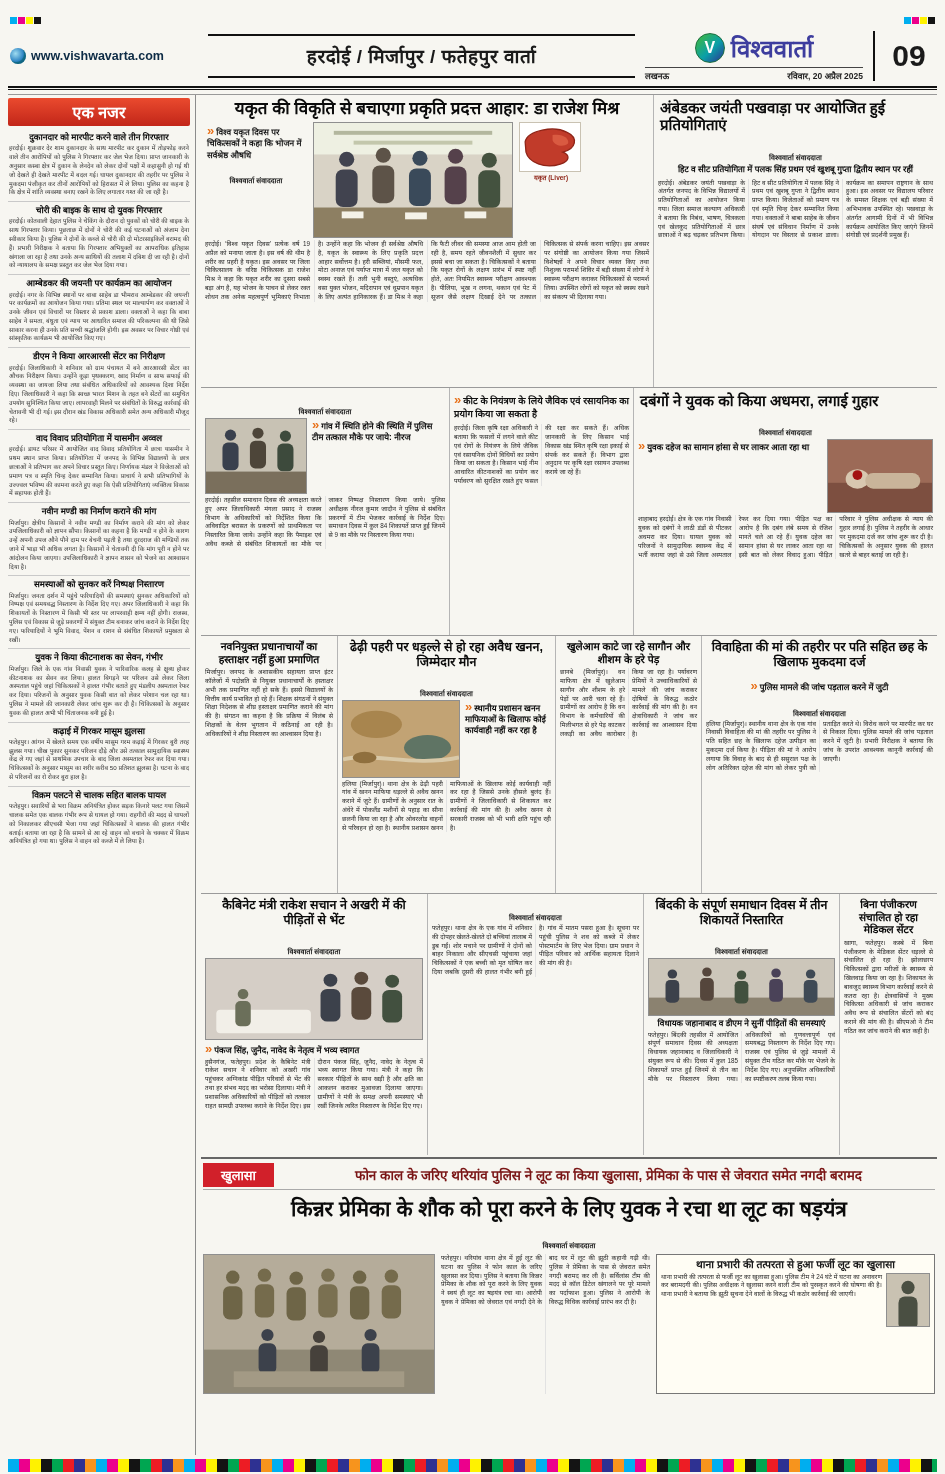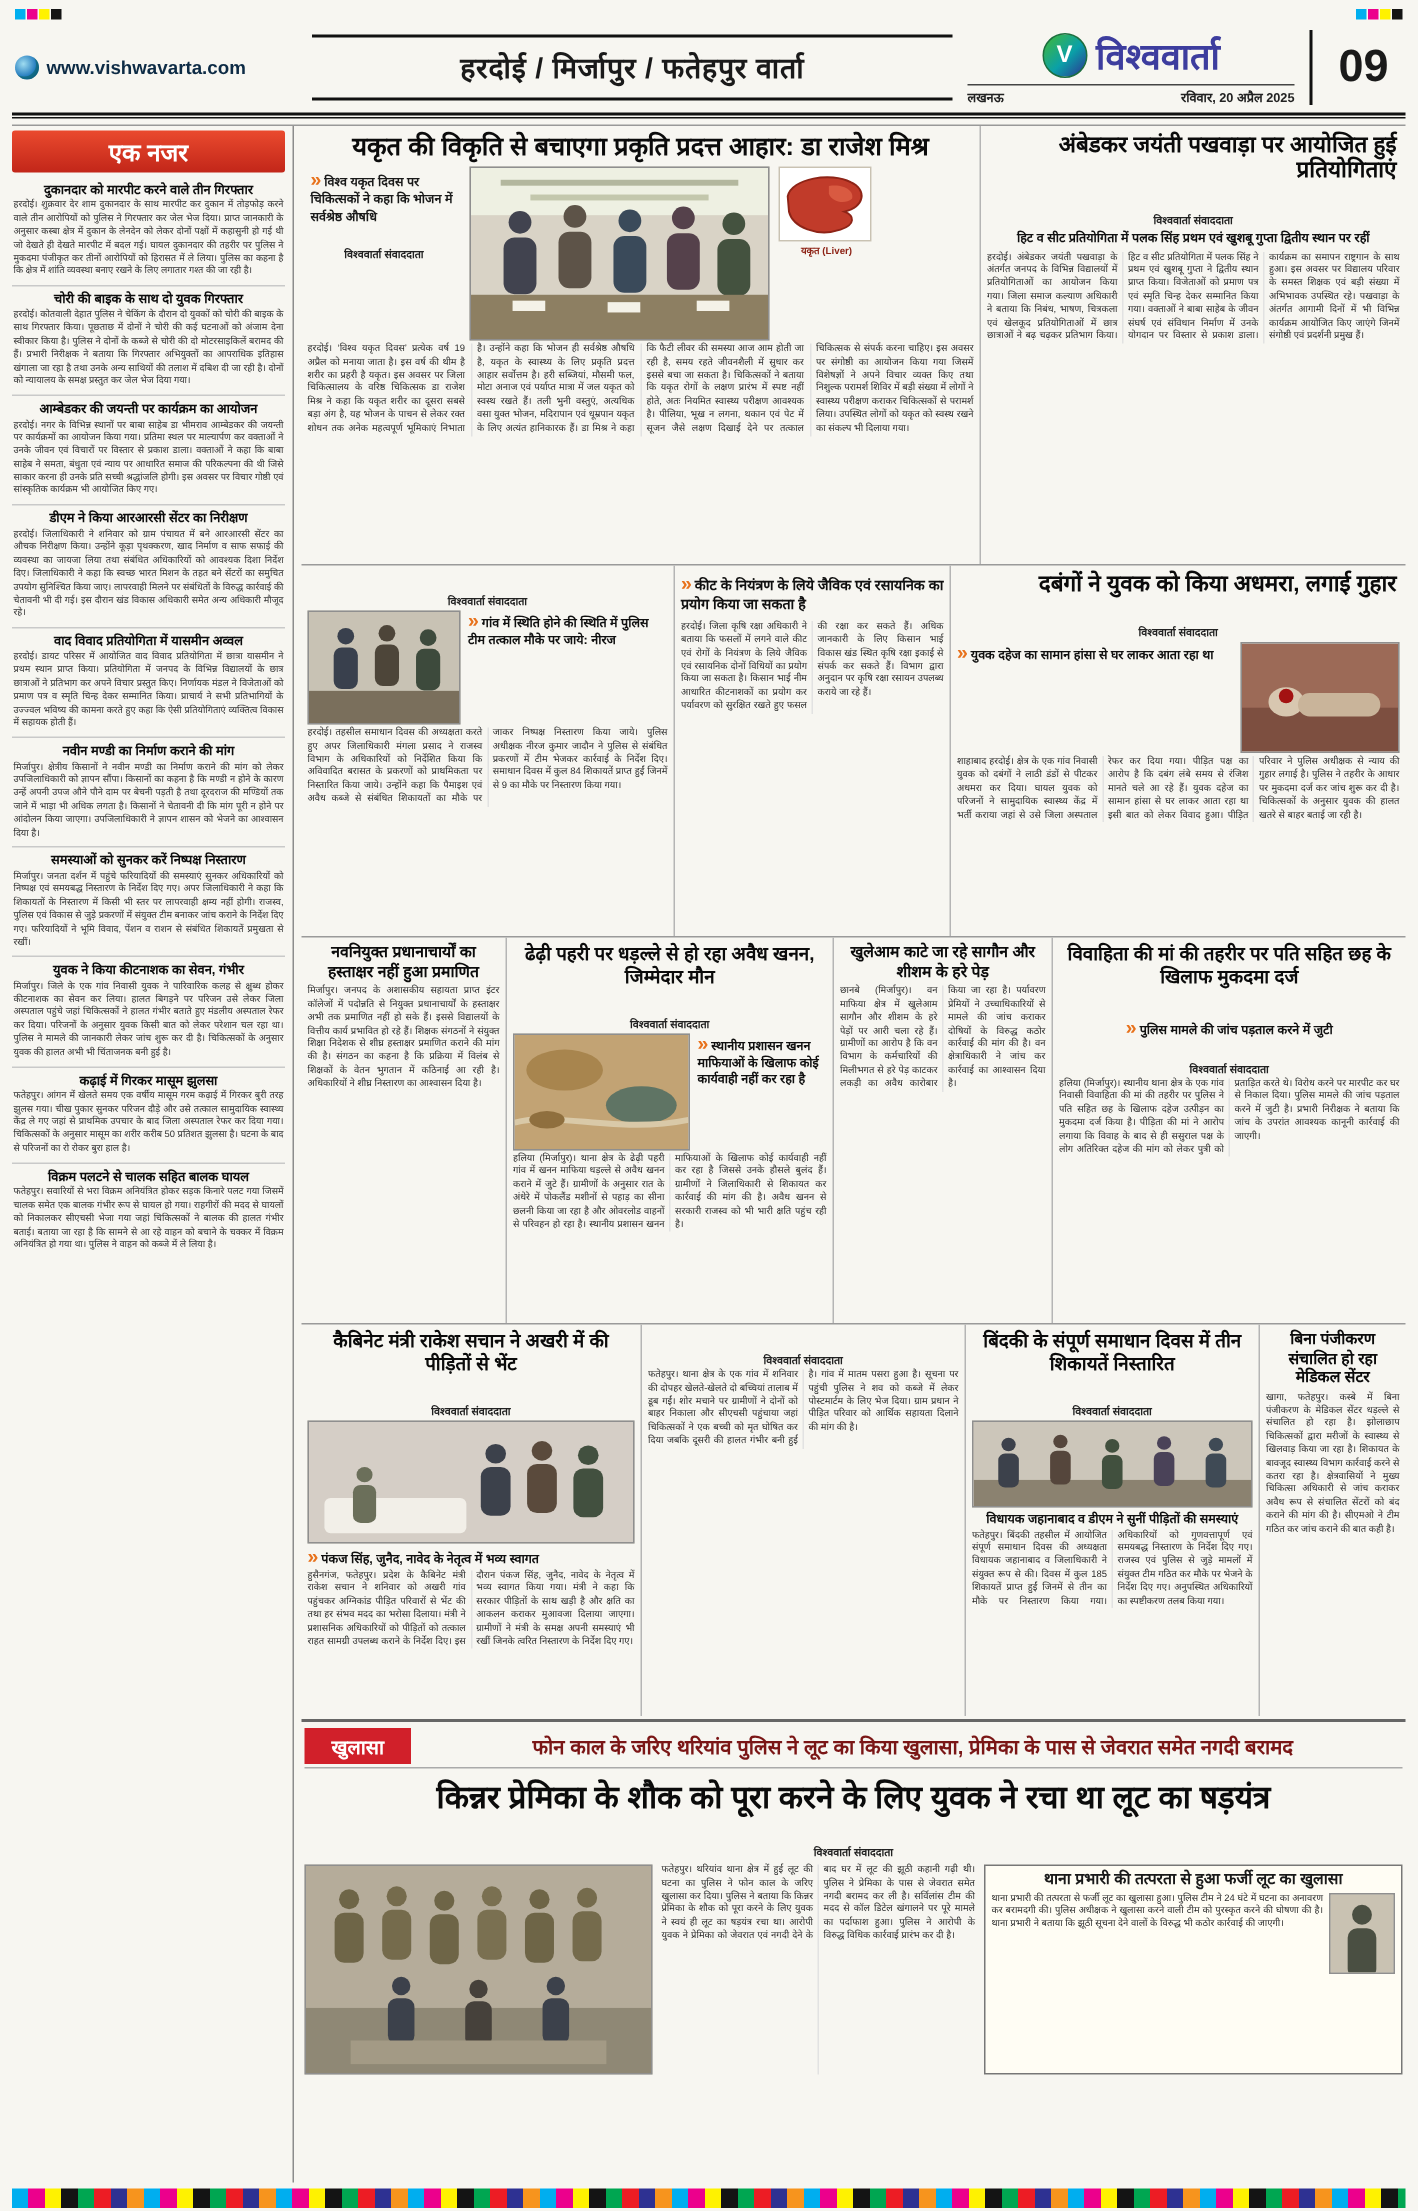--- a/index.html
+++ b/index.html
@@ -1,17 +1,17 @@
 <!DOCTYPE html>
 <html><head>
 <meta charset="utf-8">
 <style>
   *{box-sizing:border-box;margin:0;padding:0}
   body{width:945px;height:1474px;background:#f7f6f1;font-family:"Liberation Sans","DejaVu Sans",sans-serif;color:#1a1a1a;overflow:hidden}
-  .page{width:945px;height:1474px;padding:6px 8px 2px;display:flex;flex-direction:column}
+  .page{width:945px;height:1474px;padding:17px 8px 2px;display:flex;flex-direction:column}
   
   .regrow{display:flex;justify-content:space-between;height:9px;padding:0 2px}
   .regcluster{display:flex;gap:1px}
   .regcluster i{width:7px;height:7px;display:block}
   .c{background:#00aeef}.m{background:#ec008c}.y{background:#fff200}.k{background:#141414}
   
   .masthead-row{display:flex;align-items:center;gap:10px;padding:5px 2px 5px;border-bottom:2.5px solid #111}
   .thinrule{border-bottom:1px solid #111;height:2px;margin-bottom:2px}
   .site{display:flex;align-items:center;gap:5px;width:188px}
   .globe{width:16px;height:16px;border-radius:50%;background:radial-gradient(circle at 35% 35%,#9fdcf0,#1b75bb 62%,#0a4d8c);box-shadow:inset -2px -2px 0 rgba(0,90,40,.35)}
@@ -32,21 +32,21 @@
   .sb-item:last-child{border-bottom:none}
   .sb-h{font-size:8.6px;font-weight:bold;text-align:center;margin-bottom:2px;color:#0c0c0c;line-height:1.2}
   .sb-b{font-size:6.2px;line-height:1.42;text-align:justify;color:#333}
   .main{flex:1;display:flex;flex-direction:column;padding-left:5px;min-width:0}
   .row{display:flex}
   .row + .row{border-top:1px solid #9a9a9a}
   .row > article{padding:3px 4px;min-width:0}
   .row > article + article{border-left:1px solid #b5b5b5}
   
   .h-xl{font-size:17px;line-height:1.12;font-weight:800;text-align:center;padding:1px 8px 4px;color:#0b0b0b}
-  .h-lg{font-size:15px;line-height:1.15;font-weight:800;text-align:right;padding:1px 2px 3px;color:#0b0b0b}
+  .h-lg{font-size:15px;line-height:1.15;font-weight:800;text-align:left;padding:1px 2px 3px;color:#0b0b0b}
   .h-md{font-size:12.5px;line-height:1.18;font-weight:800;text-align:center;padding:1px 2px 3px;color:#0b0b0b}
   .h-sm{font-size:10.5px;line-height:1.2;font-weight:800;text-align:center;padding:1px 2px 3px;color:#0b0b0b}
   .byline{text-align:center;font-size:7.2px;font-weight:bold;margin:15px 0 2px;color:#222}
   .body-text{font-size:6.3px;line-height:1.4;text-align:justify;color:#2b2b2b}
   .cols-2{column-count:2;column-gap:7px;column-rule:1px solid #e2e2e2}
   .cols-3{column-count:3;column-gap:7px;column-rule:1px solid #e2e2e2}
   .cols-4{column-count:4;column-gap:8px;column-rule:1px solid #e2e2e2}
   .qm{color:#e8721c;font-weight:900;font-size:13px;line-height:1;margin-right:2px}
   .kicker{width:100px;font-size:8.4px;font-weight:bold;line-height:1.35;padding:2px 2px 0 0}
   .pullquote{font-size:8.4px;font-weight:bold;line-height:1.32;color:#101010}
@@ -291,21 +291,21 @@
           <div class="body-text cols-2">हलिया (मिर्जापुर)। थाना क्षेत्र के ढेढ़ी पहरी गांव में खनन माफिया धड़ल्ले से अवैध खनन कराने में जुटे हैं। ग्रामीणों के अनुसार रात के अंधेरे में पोकलैंड मशीनों से पहाड़ का सीना छलनी किया जा रहा है और ओवरलोड वाहनों से परिवहन हो रहा है। स्थानीय प्रशासन खनन माफियाओं के खिलाफ कोई कार्यवाही नहीं कर रहा है जिससे उनके हौसले बुलंद हैं। ग्रामीणों ने जिलाधिकारी से शिकायत कर कार्रवाई की मांग की है। अवैध खनन से सरकारी राजस्व को भी भारी क्षति पहुंच रही है।</div>
         </article>
 
         <article style="width:146px">
           <h3 class="h-sm">खुलेआम काटे जा रहे सागौन और शीशम के हरे पेड़</h3>
           <div class="body-text cols-2">छानबे (मिर्जापुर)। वन माफिया क्षेत्र में खुलेआम सागौन और शीशम के हरे पेड़ों पर आरी चला रहे हैं। ग्रामीणों का आरोप है कि वन विभाग के कर्मचारियों की मिलीभगत से हरे पेड़ काटकर लकड़ी का अवैध कारोबार किया जा रहा है। पर्यावरण प्रेमियों ने उच्चाधिकारियों से मामले की जांच कराकर दोषियों के विरुद्ध कठोर कार्रवाई की मांग की है। वन क्षेत्राधिकारी ने जांच कर कार्रवाई का आश्वासन दिया है।</div>
         </article>
 
         <article style="flex:1">
           <h2 class="h-md">विवाहिता की मां की तहरीर पर पति सहित छह के खिलाफ मुकदमा दर्ज</h2>
-          <div class="pullquote" style="text-align:center;margin:16px 0 2px">
+          <div class="pullquote" style="text-align:center;margin:6px 0 2px">
             <span class="qm">»</span><span>पुलिस मामले की जांच पड़ताल करने में जुटी</span>
           </div>
           <div class="byline">विश्ववार्ता संवाददाता</div>
           <div class="body-text cols-2">हलिया (मिर्जापुर)। स्थानीय थाना क्षेत्र के एक गांव निवासी विवाहिता की मां की तहरीर पर पुलिस ने पति सहित छह के खिलाफ दहेज उत्पीड़न का मुकदमा दर्ज किया है। पीड़िता की मां ने आरोप लगाया कि विवाह के बाद से ही ससुराल पक्ष के लोग अतिरिक्त दहेज की मांग को लेकर पुत्री को प्रताड़ित करते थे। विरोध करने पर मारपीट कर घर से निकाल दिया। पुलिस मामले की जांच पड़ताल करने में जुटी है। प्रभारी निरीक्षक ने बताया कि जांच के उपरांत आवश्यक कानूनी कार्रवाई की जाएगी।</div>
         </article>
       </div>
 
       <div class="row" style="min-height:262px">
         <article style="width:226px">
           <h2 class="h-md">कैबिनेट मंत्री राकेश सचान ने अखरी में की पीड़ितों से भेंट</h2>

